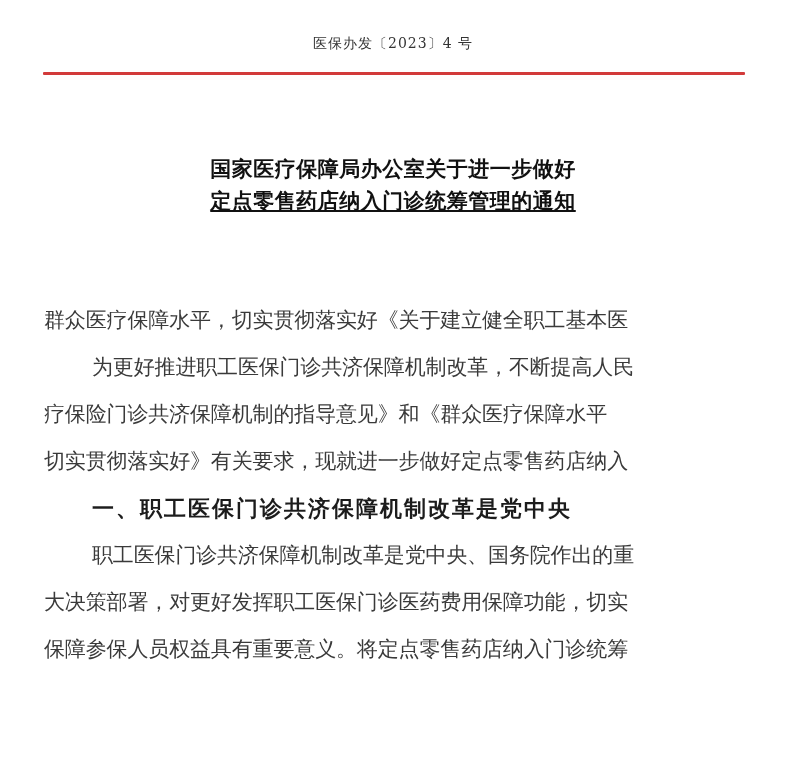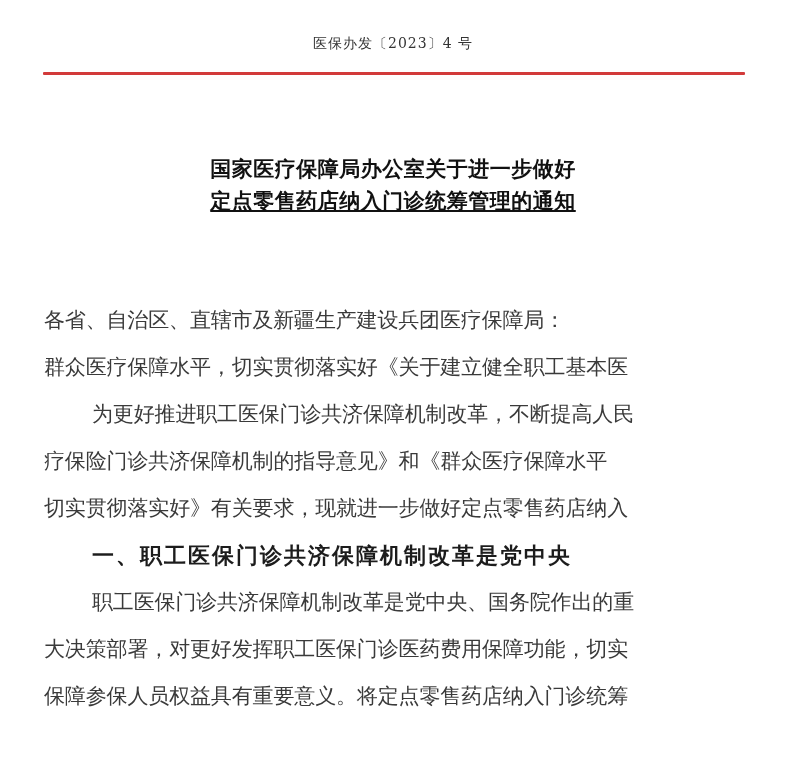--- a/index.html
+++ b/index.html
@@ -75,21 +75,20 @@
 <div>
 
   <div class="doc-number">医保办发〔2023〕4 号</div>
 
   <div class="red-rule"></div>
 
   <div class="title l1">国家医疗保障局办公室关于进一步做好</div>
   <div class="title l2">定点零售药店纳入门诊统筹管理的通知</div>
 
   <div class="body-text" style="top: 297px;">
-    <div class="line" style="letter-spacing: -0.16px;">各省、自治区、直辖市及新疆生产建设兵团医疗保障局：</div>
     <div class="line" style="letter-spacing: -0.142857px;">群众医疗保障水平，切实贯彻落实好《关于建立健全职工基本医</div>
     <div class="line indent" style="letter-spacing: -0.153846px;">为更好推进职工医保门诊共济保障机制改革，不断提高人民</div>
     <div class="line" style="letter-spacing: -0.142857px;">疗保险门诊共济保障机制的指导意见》和《群众医疗保障水平</div>
     <div class="line" style="letter-spacing: -0.142857px;">切实贯彻落实好》有关要求，现就进一步做好定点零售药店纳入</div>
     <div class="line indent heading">一、职工医保门诊共济保障机制改革是党中央</div>
     <div class="line indent" style="letter-spacing: -0.153846px;">职工医保门诊共济保障机制改革是党中央、国务院作出的重</div>
     <div class="line" style="letter-spacing: -0.142857px;">大决策部署，对更好发挥职工医保门诊医药费用保障功能，切实</div>
     <div class="line" style="letter-spacing: -0.142857px;">保障参保人员权益具有重要意义。将定点零售药店纳入门诊统筹</div>
   </div>
 

